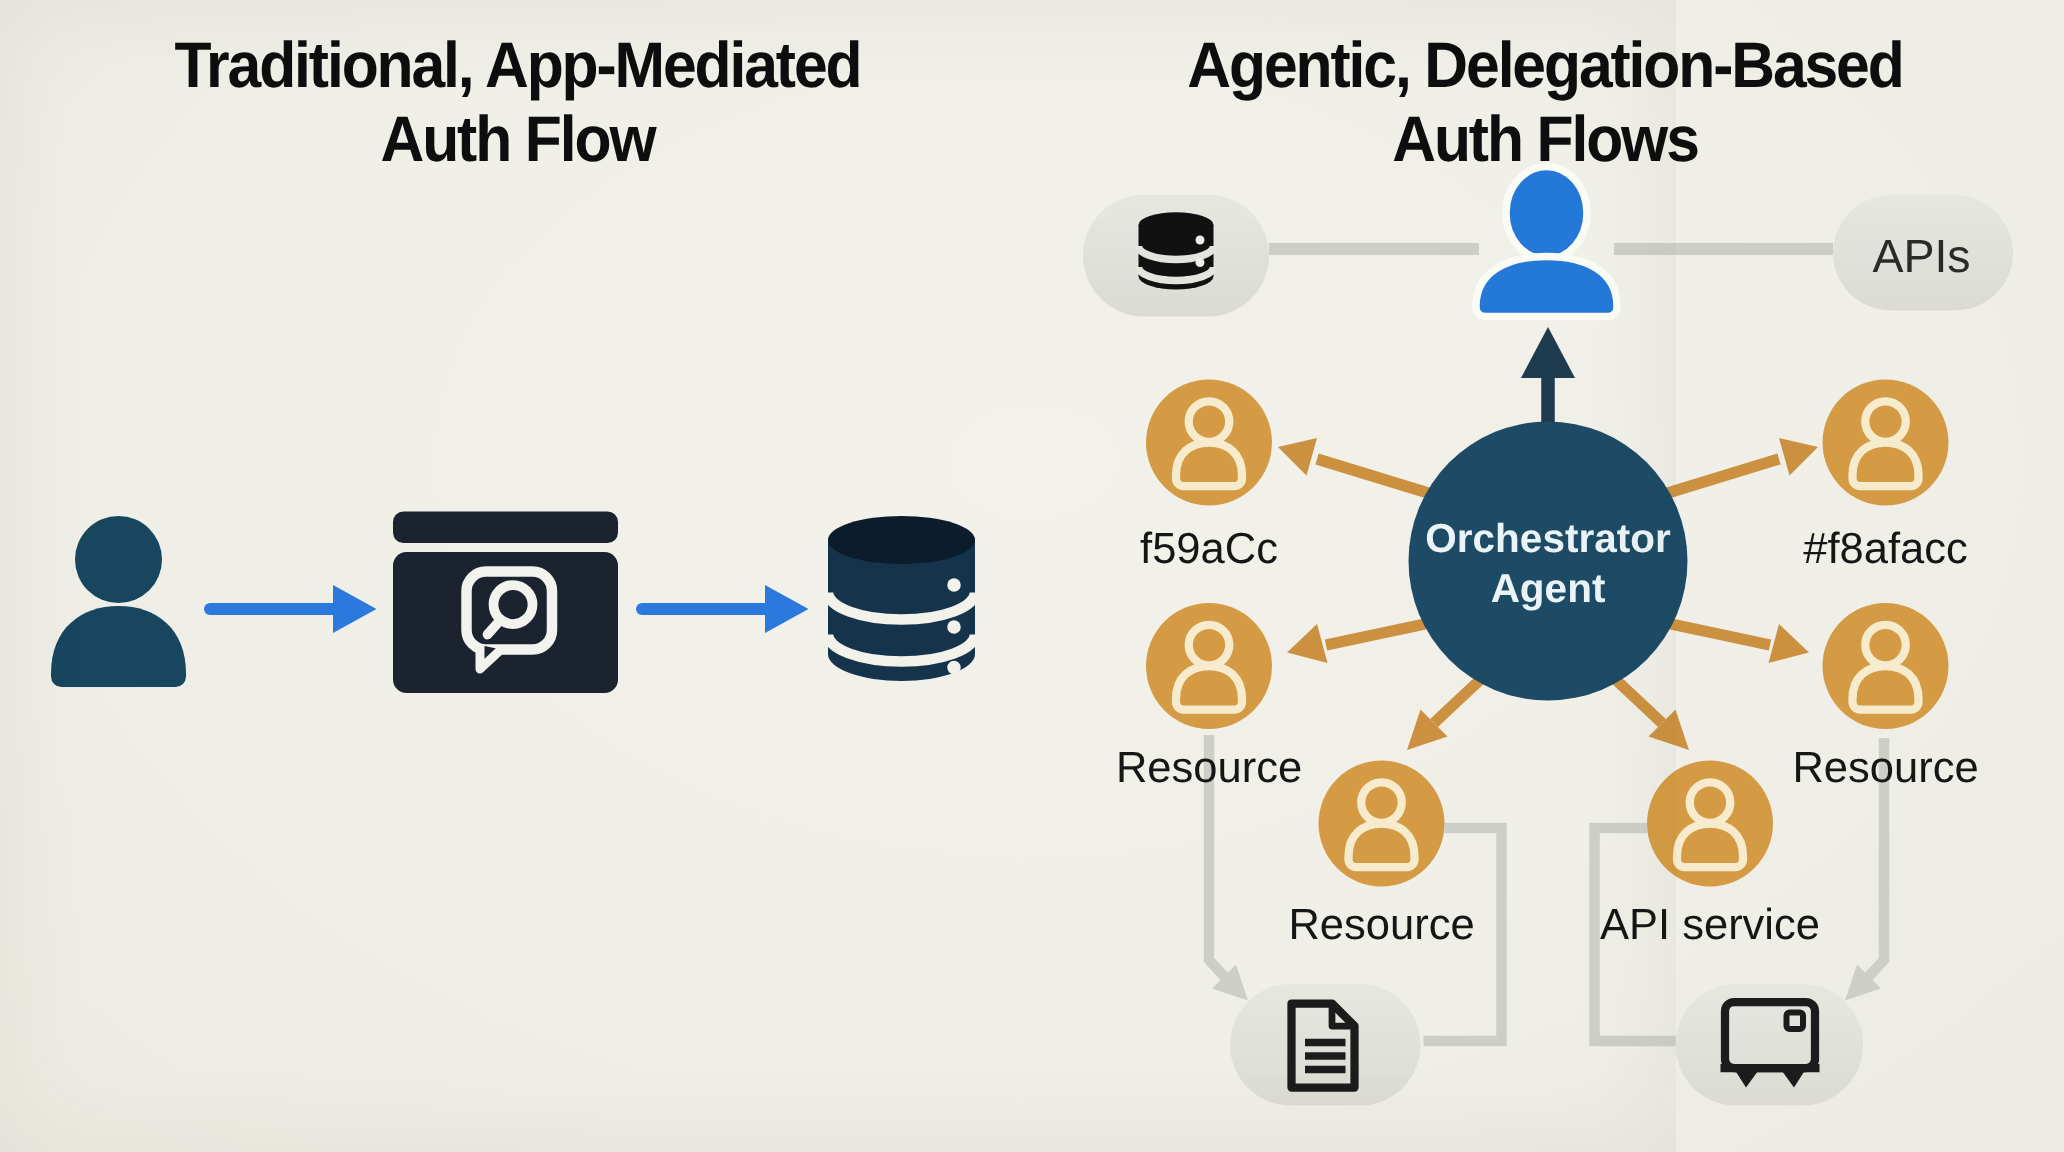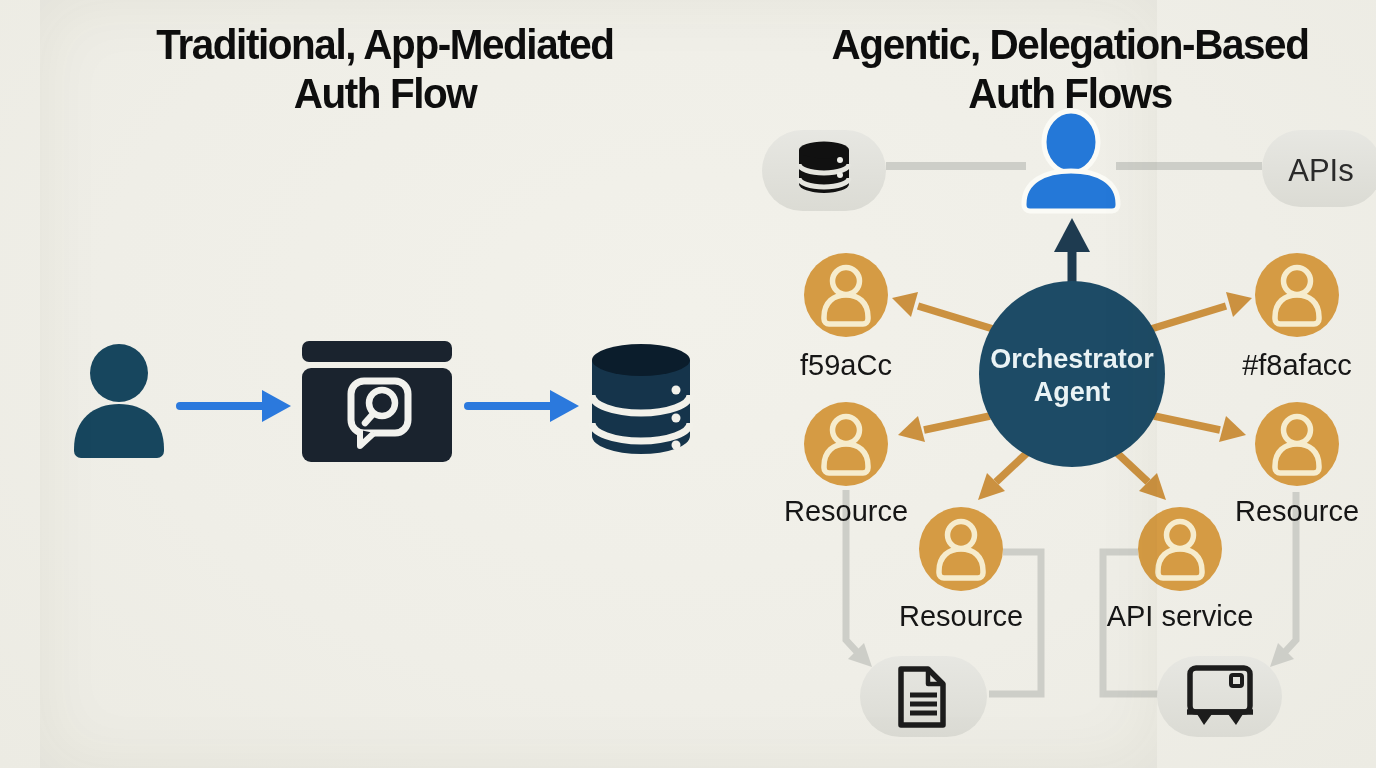--- a/index.html
+++ b/index.html
@@ -2,21 +2,21 @@
 <html><head>
 <meta charset="utf-8">
 <style>
   * { margin: 0; padding: 0; box-sizing: border-box; }
   html, body { width: 1376px; height: 768px; overflow: hidden; }
   body {
     font-family: "Liberation Sans", sans-serif;
     background: radial-gradient(ellipse at 50% 40%, #f2f1ea 0%, #efeee7 60%, #ecebe3 100%);
     position: relative;
   }
-  .stage { position: absolute; inset: 0; width: 1117px; height: 768px; margin-left: 40px; }
+  .stage { position: absolute; inset: 0; width: 1117px; height: 768px; }
   .title {
     position: absolute; top: 20px; text-align: center;
     font-weight: bold; font-size: 43px; line-height: 49px;
     letter-spacing: -1.5px; color: #0e0e0e;
     transform: scaleX(0.94);
   }
   .title-left  { left: 30px;  width: 630px; }
   .title-right { left: 705px; width: 650px; }
   svg { position: absolute; inset: 0; }
   .node-label { font-size: 29px; fill: #161616; }

